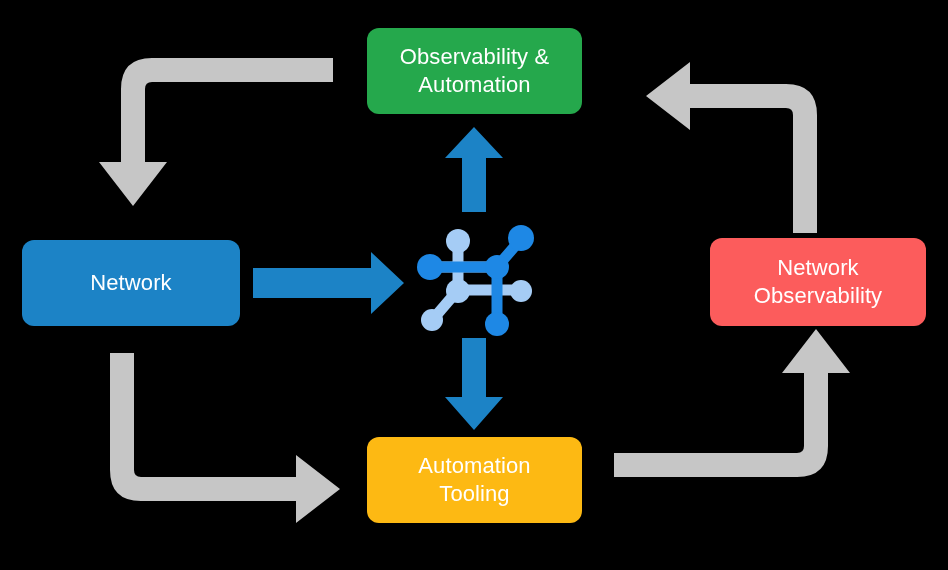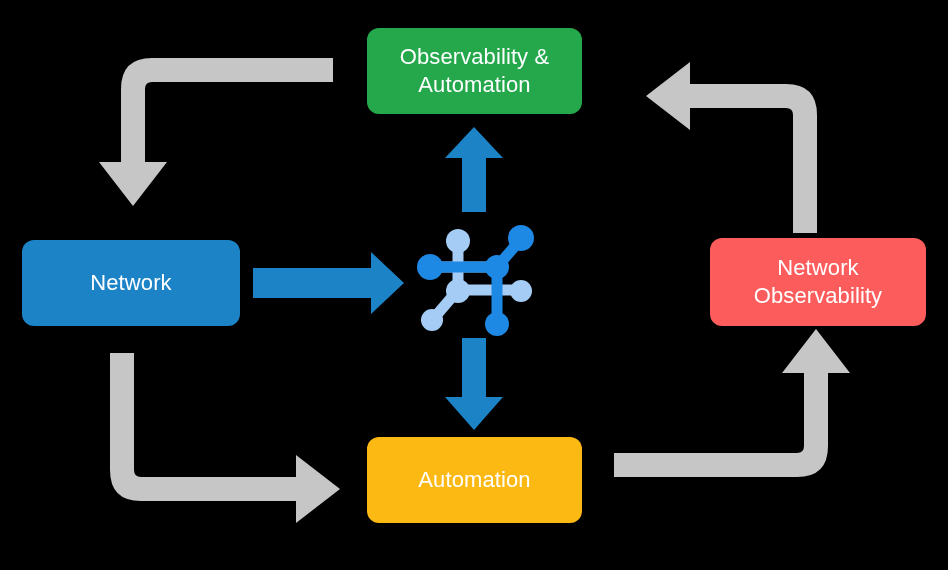--- a/index.html
+++ b/index.html
@@ -210,16 +210,17 @@
   <div class="node-box" id="box-network-infrastructure">
     <span>
       <span class="label-line">Network</span>
       <span class="label-line">Observability</span>
     </span>
   </div>
 
   <div class="node-box" id="box-automation-tooling">
     <span>
       <span class="label-line">Automation</span>
+      <span class="label-line">Tooling</span>
     </span>
   </div>
 
 </div>
 
 </body></html>

